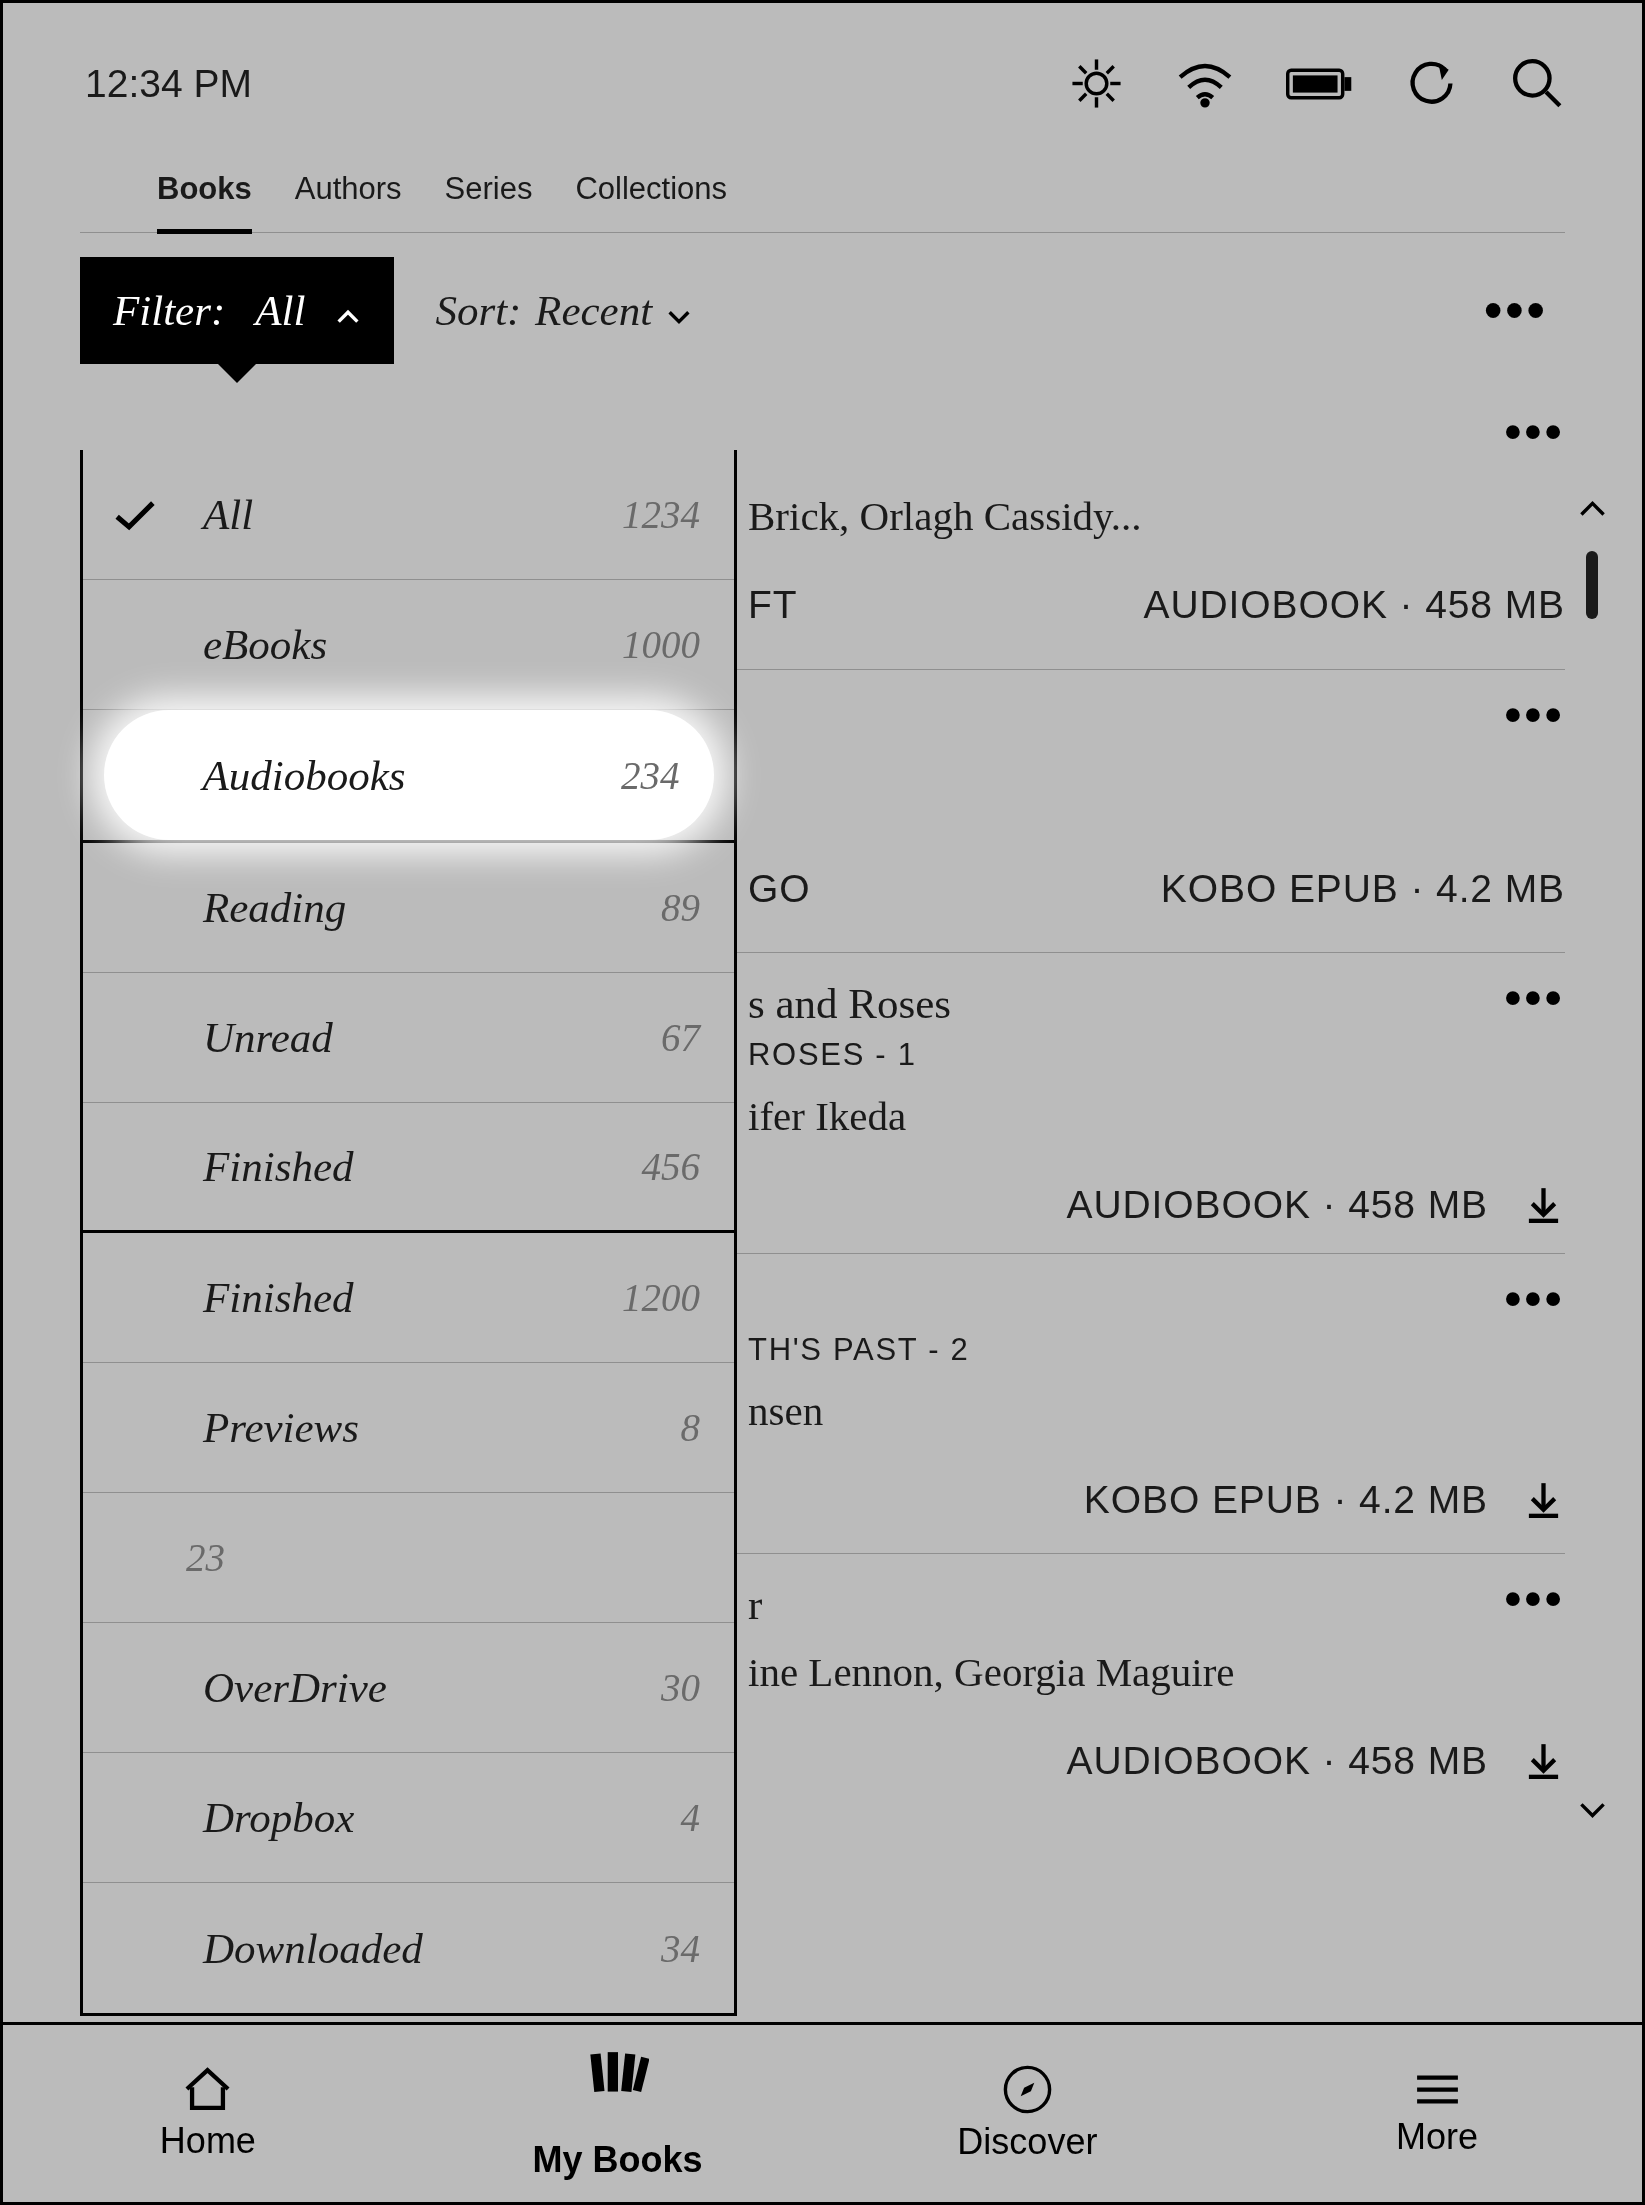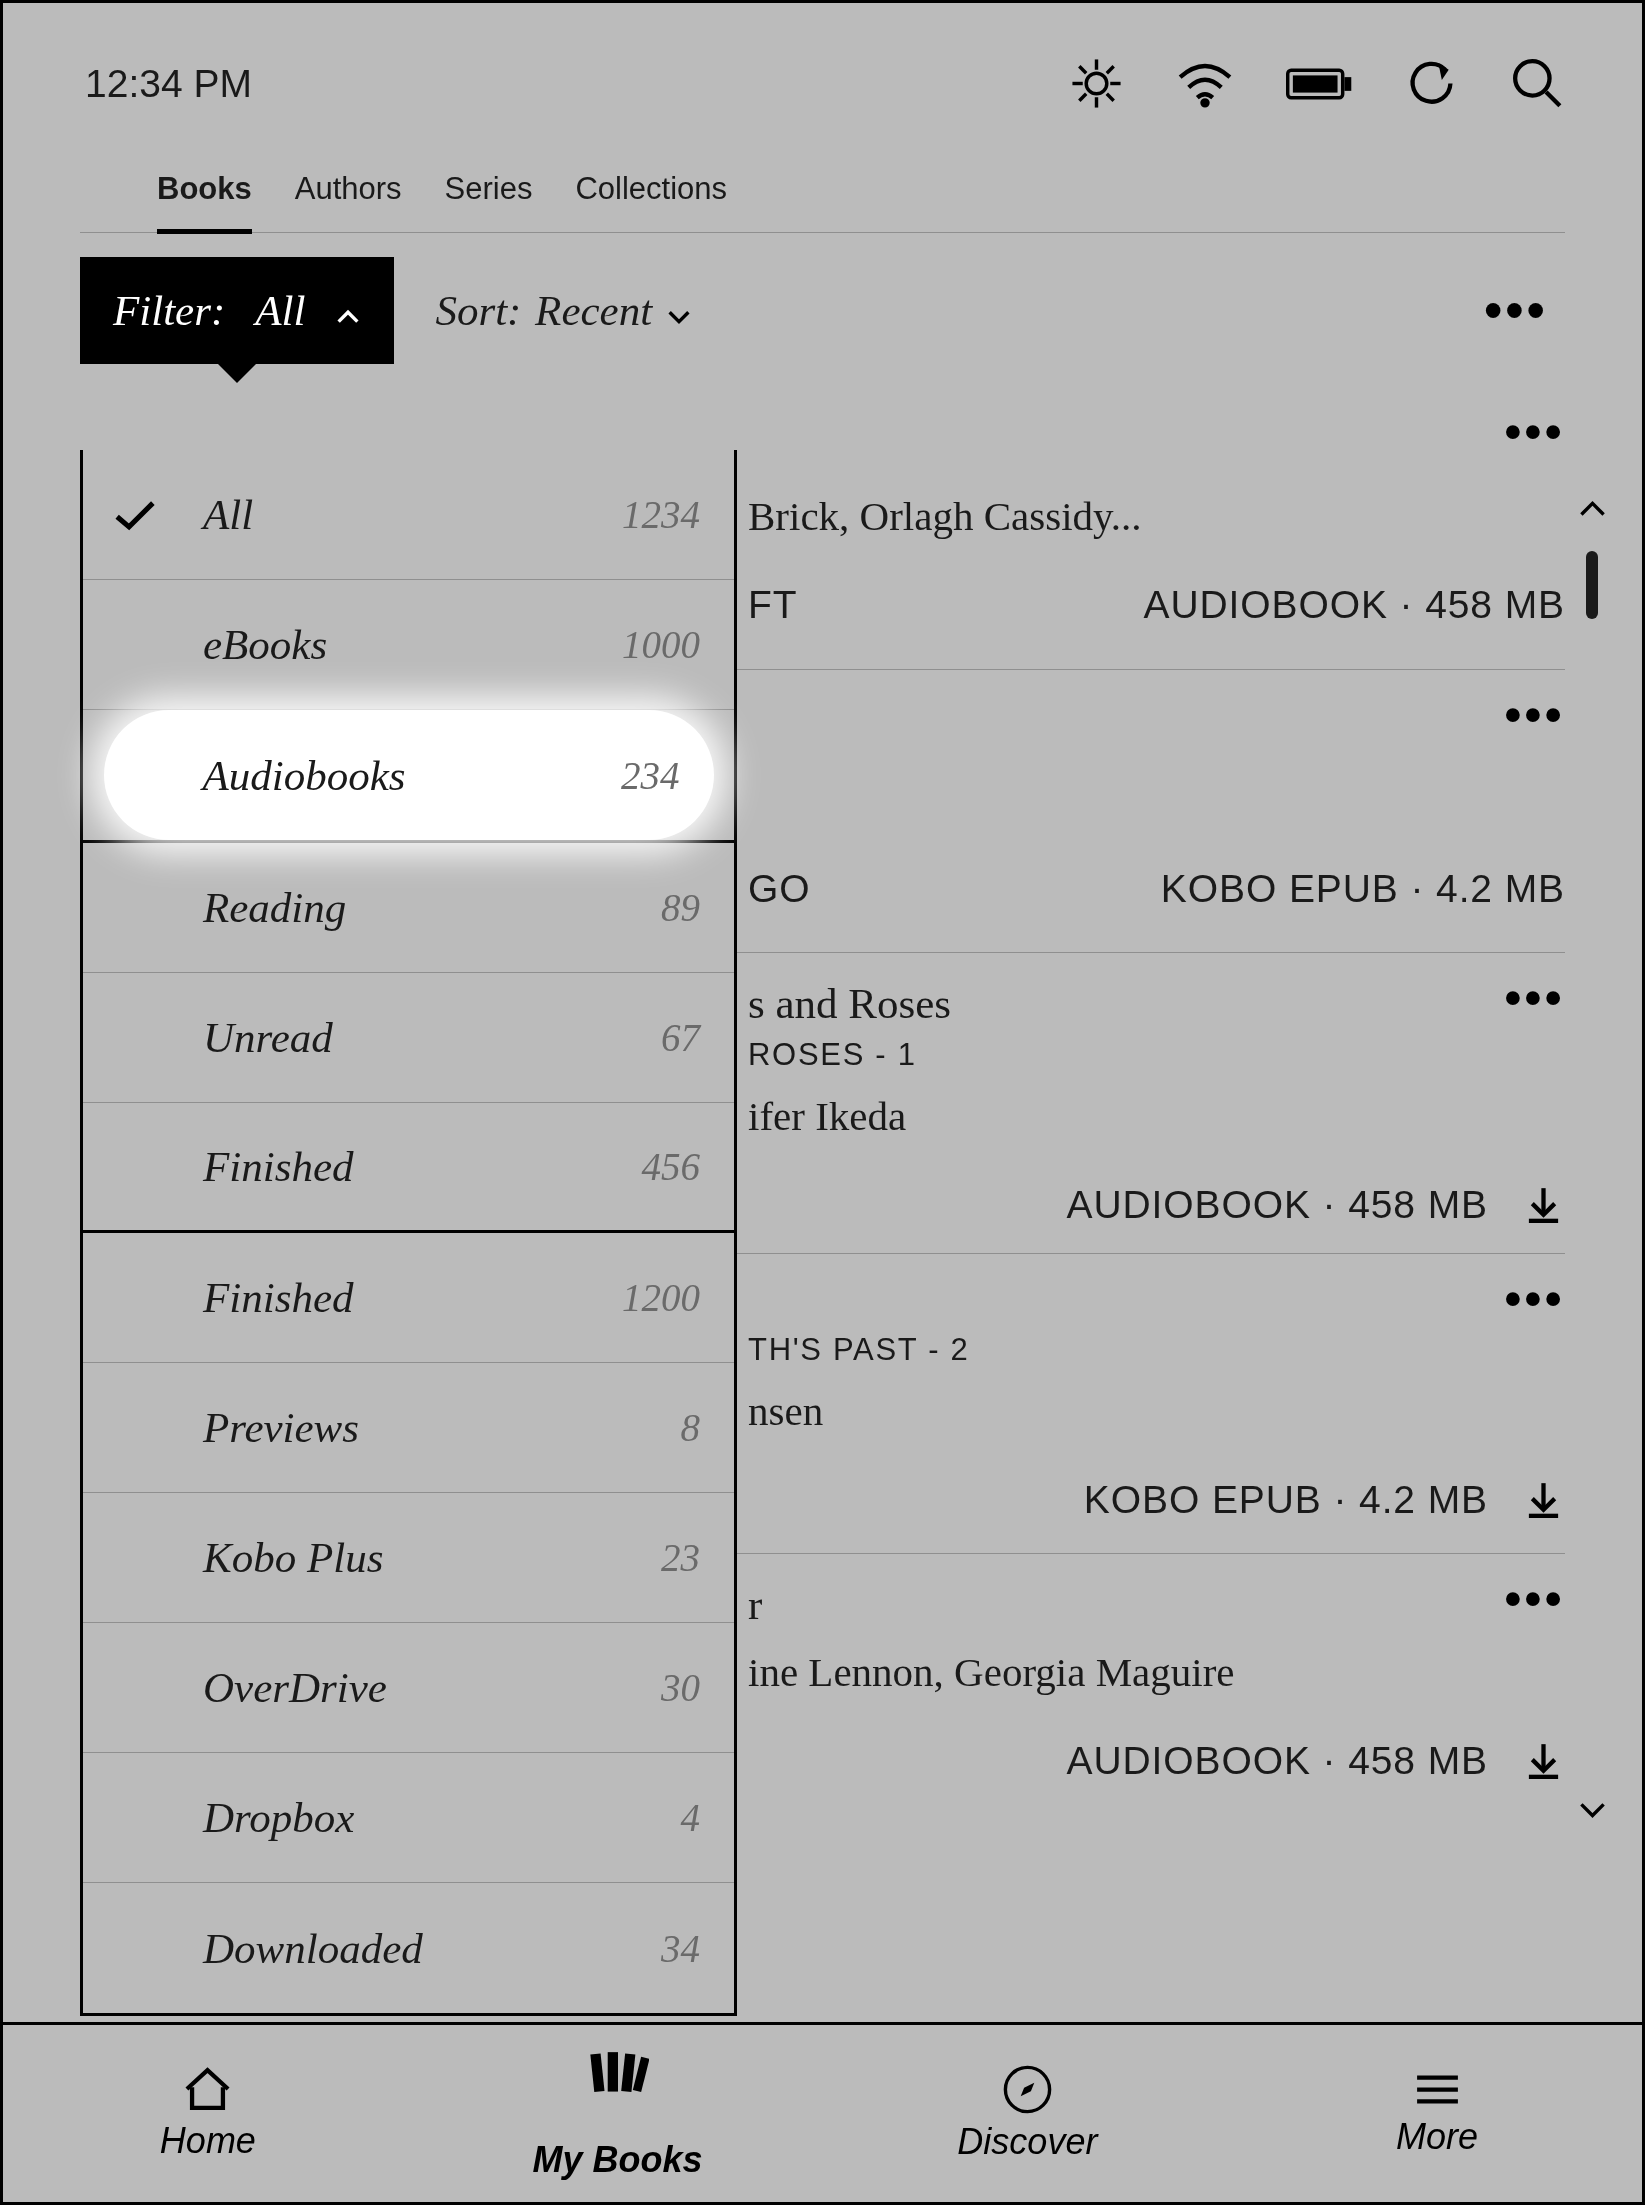--- a/index.html
+++ b/index.html
@@ -157,21 +157,20 @@
   }
   .bottomnav .nav {
     flex: 1;
     display: flex;
     flex-direction: column;
     align-items: center;
     justify-content: center;
     gap: 6.8px;
     font-family: -apple-system, Helvetica, Arial, sans-serif;
     font-size: 36px;
-    font-style: italic;
   }
   .bottomnav .nav.active { font-weight: 700; gap: 44px; }
   .bottomnav svg{display:block;}
 
   .chev{display:inline-block;}
 </style>
 </head>
 <body>
 
 <div class="statusbar">
@@ -379,21 +378,20 @@
     <span class="lbl">Finished</span>
     <span class="cnt">1200</span>
   </div>
   <div class="dd-item">
     <span class="chk"></span>
     <span class="lbl">Previews</span>
     <span class="cnt">8</span>
   </div>
   <div class="dd-item">
     <span class="chk"></span>
-    <span class="lbl">Kobo Plus</span>
     <span class="cnt">23</span>
   </div>
   <div class="dd-item">
     <span class="chk"></span>
     <span class="lbl">OverDrive</span>
     <span class="cnt">30</span>
   </div>
   <div class="dd-item">
     <span class="chk"></span>
     <span class="lbl">Dropbox</span>

